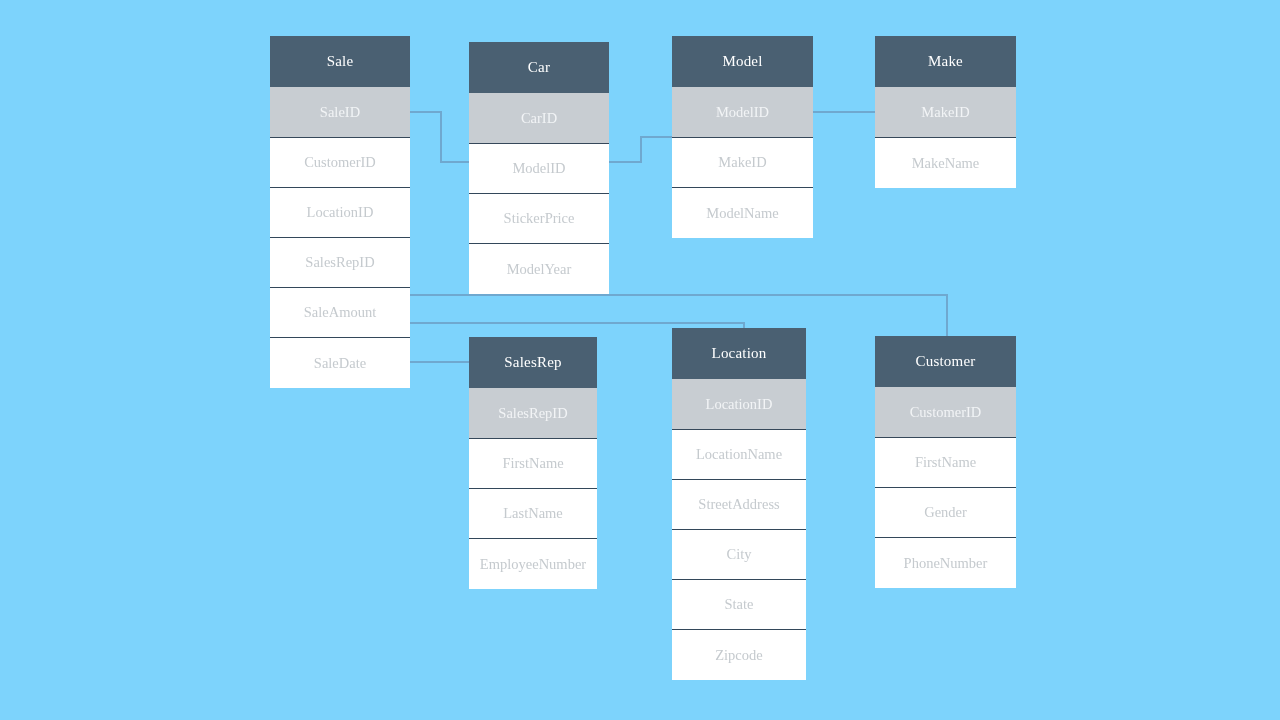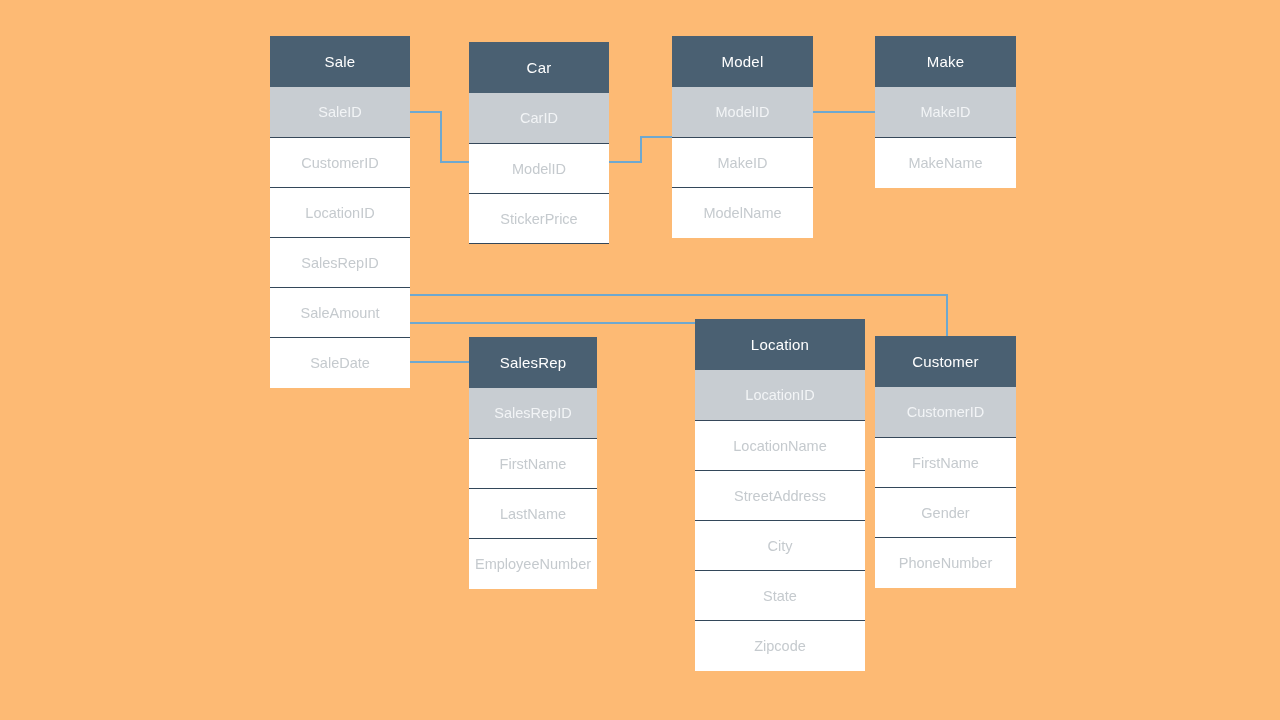--- a/index.html
+++ b/index.html
@@ -5,23 +5,23 @@
 <style>
   html, body {
     margin: 0;
     padding: 0;
     background: #274157;
   }
   #canvas {
     position: relative;
     width: 1280px;
     height: 720px;
-    background: #fdba74;
+    background: #7dd3fc;
     overflow: hidden;
-    font-family: Liberation Sans, sans-serif;
+    font-family: Liberation Serif, serif;
   }
   .erd-table {
     position: absolute;
     box-sizing: border-box;
   }
   .tbl-header {
     height: 51px;
     background: #4a6072;
     color: #ffffff;
     font-size: 15px;
@@ -105,20 +105,21 @@
     <div class="tbl-field">SalesRepID</div>
     <div class="tbl-field">SaleAmount</div>
     <div class="tbl-field last">SaleDate</div>
   </div>
 
   <div class="erd-table" style="left:469px; top:36px; width:140px;margin-top:6px;">
     <div class="tbl-header">Car</div>
     <div class="tbl-pk">CarID</div>
     <div class="tbl-field">ModelID</div>
     <div class="tbl-field">StickerPrice</div>
+    <div class="tbl-field last">ModelYear</div>
   </div>
 
   <div class="erd-table" style="left:672px; top:36px; width:141px;">
     <div class="tbl-header">Model</div>
     <div class="tbl-pk">ModelID</div>
     <div class="tbl-field">MakeID</div>
     <div class="tbl-field last">ModelName</div>
   </div>
 
   <div class="erd-table" style="left:875px; top:36px; width:141px;">
@@ -128,21 +129,21 @@
   </div>
 
   <div class="erd-table" style="left:469px; top:337px; width:128px;">
     <div class="tbl-header">SalesRep</div>
     <div class="tbl-pk">SalesRepID</div>
     <div class="tbl-field">FirstName</div>
     <div class="tbl-field">LastName</div>
     <div class="tbl-field last">EmployeeNumber</div>
   </div>
 
-  <div class="erd-table" style="left:672px; top:319px; width:170px;margin-left:23px;">
+  <div class="erd-table" style="left:672px; top:328px; width:134px;">
     <div class="tbl-header">Location</div>
     <div class="tbl-pk">LocationID</div>
     <div class="tbl-field">LocationName</div>
     <div class="tbl-field">StreetAddress</div>
     <div class="tbl-field">City</div>
     <div class="tbl-field">State</div>
     <div class="tbl-field last">Zipcode</div>
   </div>
 
   <div class="erd-table" style="left:875px; top:336px; width:141px;">

